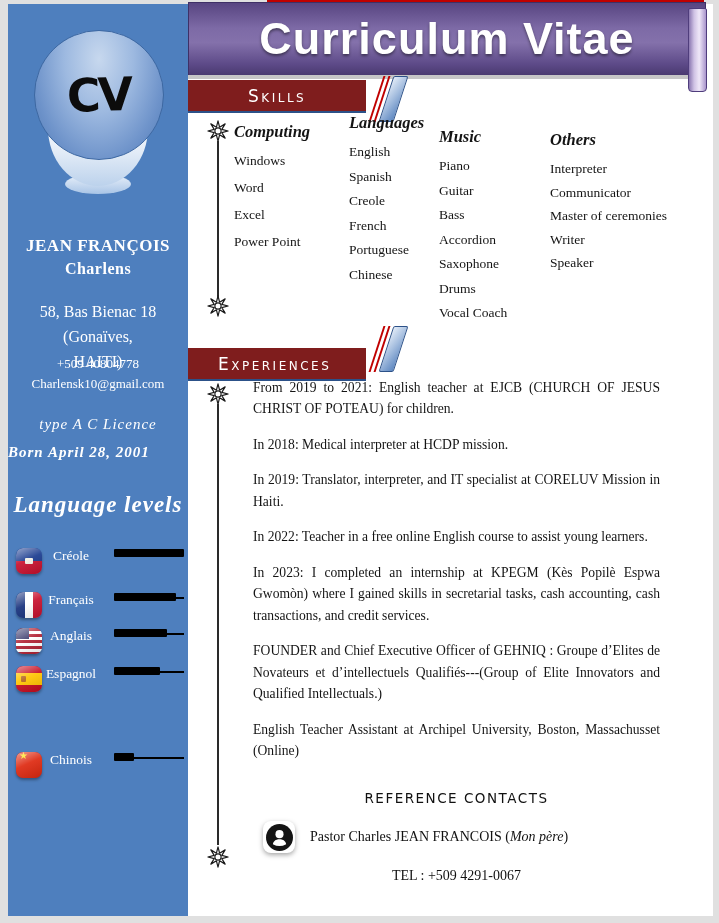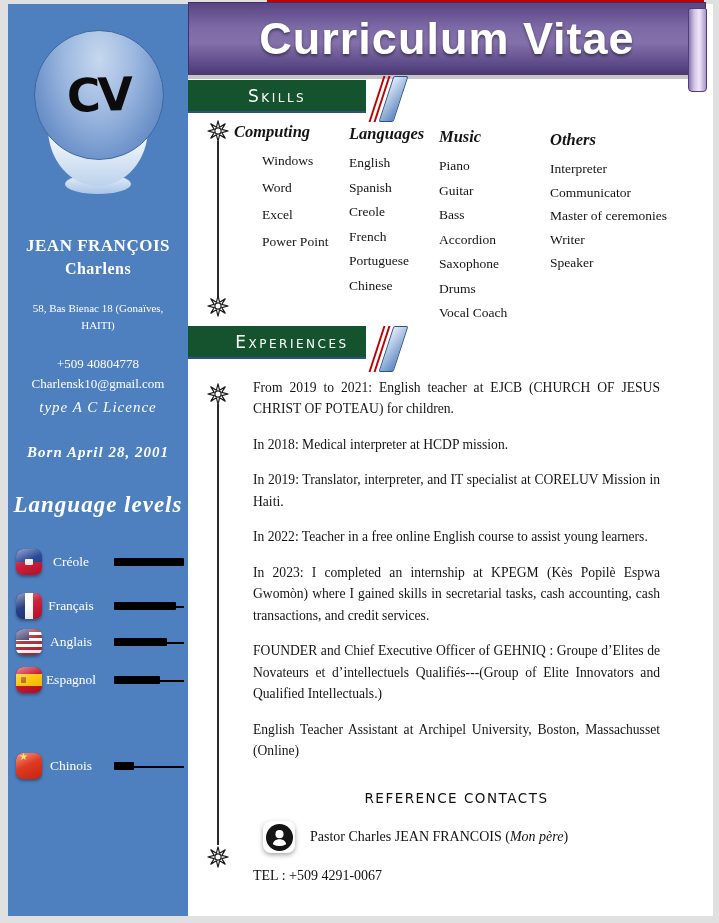--- a/index.html
+++ b/index.html
@@ -15,30 +15,30 @@
     letter-spacing:-3px;transform:rotate(-2deg);}
   .cup-top{position:absolute;left:40px;top:120px;width:100px;height:62px;z-index:2;
     border-radius:0 0 50px 50px / 0 0 58px 58px;
     background:linear-gradient(180deg,#f7fafd 0%,#e3ecf7 45%,#bcd2ec 100%);}
   .cup-base{position:absolute;left:57px;top:170px;width:66px;height:20px;z-index:1;border-radius:50%;
     background:linear-gradient(180deg,#eaf1fa 0%,#a8c4e6 100%);}
   .side-name1{position:absolute;left:0;top:232px;width:100%;text-align:center;
     font-weight:bold;font-size:17px;letter-spacing:.5px;}
   .side-name2{position:absolute;left:0;top:256px;width:100%;text-align:center;
     font-weight:bold;font-size:16px;letter-spacing:.5px;}
-  .side-address{position:absolute;left:6px;top:296px;width:168px;text-align:center;font-size:11px;line-height:1.55;}
+  .side-address{position:absolute;left:6px;top:296px;width:168px;text-align:center;font-size:16px;line-height:1.55;}
   .side-phone{position:absolute;left:0;top:352px;width:100%;text-align:center;font-size:13px;}
   .side-email{position:absolute;left:0;top:372px;width:100%;text-align:center;font-size:13px;}
-  .side-licence{position:absolute;left:0;top:395px;width:100%;text-align:center;
+  .side-licence{position:absolute;left:0;top:412px;width:100%;text-align:center;
     font-style:italic;font-size:15px;letter-spacing:1px;}
-  .side-birth{position:absolute;left:0;top:440px;width:100%;text-align:center;
+  .side-birth{position:absolute;left:0;top:440px;width:100%;
     font-style:italic;font-weight:bold;font-size:15px;letter-spacing:1px;}
   .side-langtitle{position:absolute;left:0;top:488px;width:100%;text-align:center;
     font-style:italic;font-weight:bold;font-size:23px;letter-spacing:1px;}
-  .lang-row{position:absolute;left:8px;width:168px;height:28px;display:flex;align-items:center;}
+  .lang-row{position:absolute;left:8px;width:168px;height:28px;display:flex;align-items:flex-start;}
   .lang-label{width:58px;text-align:center;font-size:13.5px;}
   .flag{width:26px;height:26px;border-radius:7px;position:relative;overflow:hidden;flex:none;
     box-shadow:0 2px 3px rgba(0,0,0,.35);}
   .flag::after{content:"";position:absolute;inset:0;border-radius:7px;
     background:linear-gradient(155deg,rgba(255,255,255,.55) 0%,rgba(255,255,255,.08) 45%,rgba(0,0,0,.12) 100%);}
   .flag-haiti{background:linear-gradient(180deg,#1a3b8f 0 50%,#c8102e 50% 100%);}
   .flag-haiti::before{content:"";position:absolute;left:9px;top:10px;width:8px;height:6px;background:#f2efe4;border-radius:1px;}
   .flag-france{background:linear-gradient(90deg,#17317c 0 34%,#fff 34% 66%,#c8102e 66% 100%);}
   .flag-usa{background:repeating-linear-gradient(180deg,#b22234 0 3px,#fff 3px 6px);}
   .flag-usa::before{content:"";position:absolute;left:0;top:0;width:13px;height:11px;background:#3c3b6e;}
@@ -58,57 +58,57 @@
     background:linear-gradient(180deg,#584581 0%,#7d6aa6 35%,#8471ab 55%,#5d4a88 85%,#4a3a70 100%);
     border:1px solid #3f3066;display:flex;align-items:center;justify-content:center;}
   .cv-banner .title{font-family:"Liberation Sans",sans-serif;font-weight:bold;font-size:45px;color:#fff;
     text-shadow:0 2px 3px rgba(0,0,0,.45);letter-spacing:1px;}
   .banner-shadow{position:absolute;left:188px;top:75px;width:516px;height:4px;background:#c6c6c6;}
   .ribbon{position:absolute;left:688px;top:8px;width:17px;height:82px;z-index:5;
     background:linear-gradient(90deg,#8a77b0 0%,#cfc2e4 30%,#efe8f8 60%,#a995cc 100%);
     border:1px solid #4f3d7c;border-radius:2px 2px 4px 4px;}
 
   
-  .section-banner{position:absolute;left:188px;width:178px;height:31px;background:#14532d;
+  .section-banner{position:absolute;left:188px;width:178px;height:31px;background:#7f1d1d;
     border-bottom:2px solid #2c5188;display:flex;align-items:center;color:#fff;}
   .section-banner .label{font-family:"DejaVu Sans",sans-serif;font-variant:small-caps;
     font-size:17px;letter-spacing:2.5px;}
   .slash-deco{position:absolute;width:44px;height:46px;}
   .slash-deco span{position:absolute;top:0;bottom:0;transform:skewX(-18deg);}
   .s-red1{left:8px;width:2px;background:#c00000;}
   .s-red2{left:13px;width:2px;background:#c00000;}
   .s-blue{left:18px;width:13px;border:1px solid #2c5188;border-radius:2px;
     background:linear-gradient(115deg,#e3ecf7 0%,#a8c0e0 45%,#5c86c0 100%);}
 
   
   .tl-line{position:absolute;width:2px;background:#2a2a2a;left:217px;}
   .sun{position:absolute;width:22px;height:22px;left:207px;}
 
   
   .skill-col{position:absolute;color:#141414;}
   .skill-col .col-title{font-weight:bold;font-style:italic;font-size:16.5px;margin-bottom:11px;}
   .skill-col .item{font-size:13.5px;}
-  .col-computing .item{margin-bottom:11px;margin-left:28px;}
+  .col-computing .item{margin-bottom:11px;}
   .col-languages .item{margin-bottom:8.5px;}
   .col-music .item{margin-bottom:8.5px;}
   .col-others .item{margin-bottom:7.5px;}
 
   
   .exp-block{position:absolute;left:253px;top:377px;width:407px;color:#141414;}
   .exp-block p{margin:0 0 14px 0;font-size:13.6px;line-height:1.58;text-align:justify;}
 
   
   .ref-block{position:absolute;left:253px;top:790px;width:407px;color:#111;}
   .ref-title{text-align:center;font-family:"DejaVu Sans",sans-serif;font-size:13.5px;letter-spacing:1.5px;}
   .ref-person{display:flex;align-items:center;margin-top:15px;}
   .ref-icon-card{width:32px;height:32px;margin-left:10px;border-radius:8px;background:#fff;
     box-shadow:0 2px 5px rgba(0,0,0,.35);display:flex;align-items:center;justify-content:center;flex:none;}
   .ref-icon-card svg{width:27px;height:27px;}
   .ref-person-text{margin-left:15px;font-size:14px;}
-  .ref-tel{margin-top:15px;font-size:14px;}
+  .ref-tel{margin-top:15px;text-align:center;font-size:14px;}
 </style>
 </head>
 <body>
 
 <svg width="0" height="0" style="position:absolute">
   <defs>
     <g id="sunstar">
       <polygon points="12,1 13.72,7.84 19.78,4.22 16.16,10.28 23,12 16.16,13.72 19.78,19.78 13.72,16.16 12,23 10.28,16.16 4.22,19.78 7.84,13.72 1,12 7.84,10.28 4.22,4.22 10.28,7.84" fill="#ffffff" stroke="#1a1a1a" stroke-width="1.3" stroke-linejoin="round"></polygon>
       <circle cx="12" cy="12" r="3.4" fill="#ffffff" stroke="#1a1a1a" stroke-width="1.3"></circle>
     </g>
@@ -202,21 +202,21 @@
       <use href="#sunstar"></use>
     </svg>
 
   <div class="skill-col col-computing" style="left:234px;top:122px">
     <div class="col-title">Computing</div>
     <div class="item">Windows</div>
     <div class="item">Word</div>
     <div class="item">Excel</div>
     <div class="item">Power Point</div>
   </div>
-  <div class="skill-col col-languages" style="left:349px;top:124px">
+  <div class="skill-col col-languages" style="left:349px;top:113px">
     <div class="col-title">Languages</div>
     <div class="item">English</div>
     <div class="item">Spanish</div>
     <div class="item">Creole</div>
     <div class="item">French</div>
     <div class="item">Portuguese</div>
     <div class="item">Chinese</div>
   </div>
   <div class="skill-col col-music" style="left:439px;top:127px">
     <div class="col-title">Music</div>
@@ -230,21 +230,21 @@
   </div>
   <div class="skill-col col-others" style="left:550px;top:130px">
     <div class="col-title">Others</div>
     <div class="item">Interpreter</div>
     <div class="item">Communicator</div>
     <div class="item">Master of ceremonies</div>
     <div class="item">Writer</div>
     <div class="item">Speaker</div>
   </div>
 
-  <div class="section-banner" style="top:326px;justify-content:center;">
+  <div class="section-banner" style="top:348px;">
     <span class="label" style="padding-left:30px">Experiences</span>
   </div>
   <div class="slash-deco" style="left:368px;top:326px;">
     <span class="s-red1"></span>
       <span class="s-red2"></span>
       <span class="s-blue"></span>
   </div>
 
   <svg class="sun" style="top:383px" viewBox="0 0 24 24">
       <use href="#sunstar"></use>

